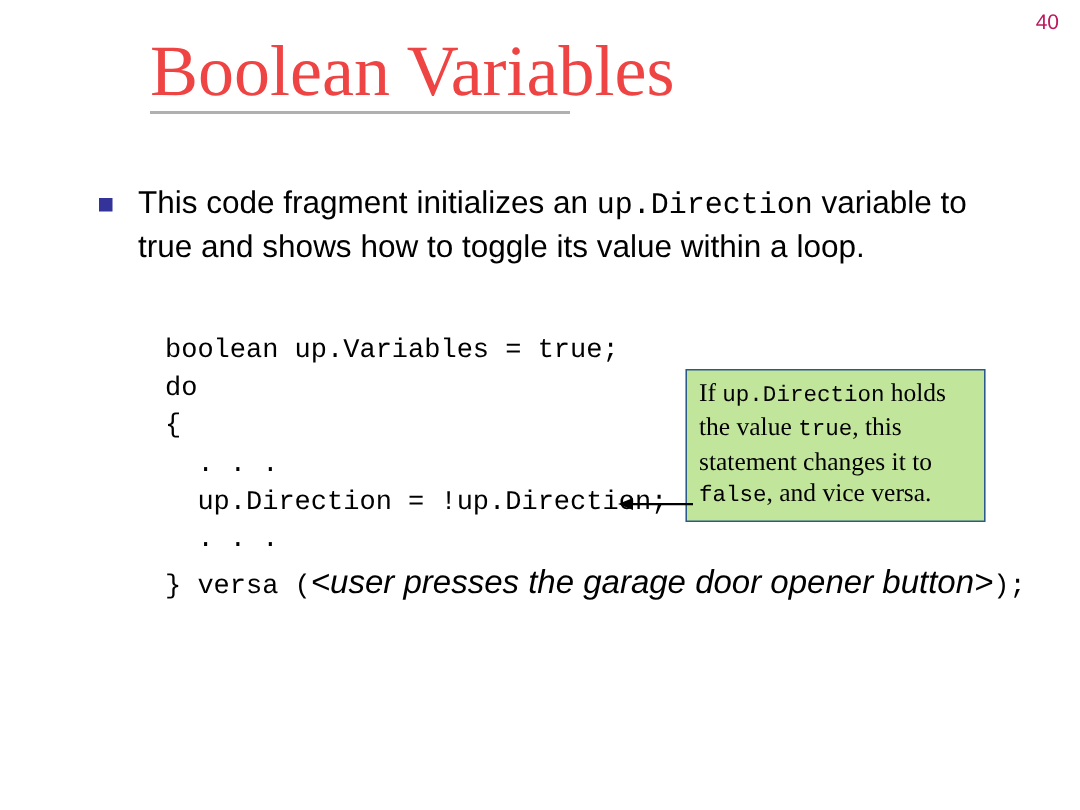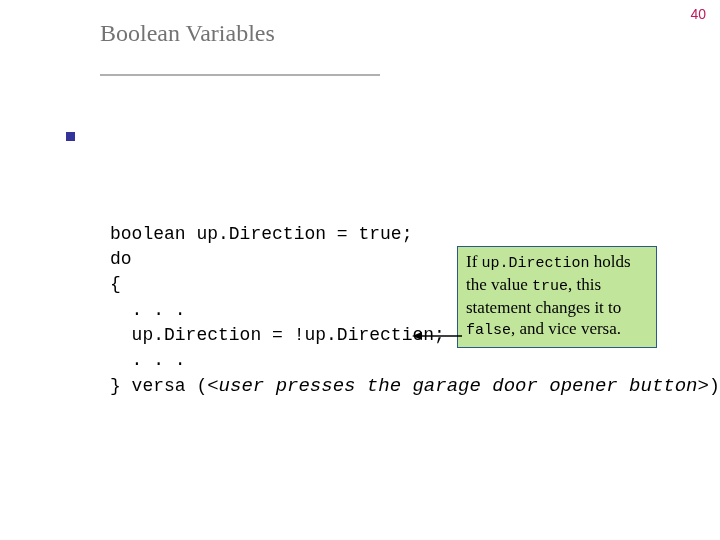--- a/index.html
+++ b/index.html
@@ -23,23 +23,23 @@
     top: 6px;
     right: 14px;
     font-size: 14px;
     color: #be185d;
   }
   .title {
     position: absolute;
     top: 20px;
     left: 100px;
     font-family: "Times New Roman", Times, serif;
-    font-size: 24px;
+    font-size: 48px;
     font-weight: 400;
-    color: #737373;
+    color: #ef4444;
   }
   .title-rule {
     position: absolute;
     top: 74px;
     left: 100px;
     width: 280px;
     height: 2px;
     background: #b0b0b0;
   }
   .bullet-sq {
@@ -68,22 +68,22 @@
     left: 110px;
     top: 222px;
     font-family: "Courier New", Courier, monospace;
     font-size: 18px;
     line-height: 1.4;
     color: #000;
     white-space: pre;
   }
   .code-block .ital {
     font-style: italic;
-    font-family: Liberation Mono, monospace;
-    font-size: 19px;
+    font-family: Liberation Sans, sans-serif;
+    font-size: 22px;
     text-align: center;
   }
   .callout {
     position: absolute;
     left: 457px;
     top: 246px;
     width: 200px;
     background: #c2e59c;
     border: 1px solid #2a5a8a;
     font-family: "Times New Roman", Times, serif;
@@ -110,22 +110,25 @@
 
 <div class="slide">
 
   <div class="page-num">40</div>
 
   <div class="title">Boolean Variables</div>
   <div class="title-rule"></div>
 
   <div class="bullet-sq"></div>
 
+  <div class="body-text">
+    <span>This code fragment initializes an </span><span class="mono">up.Direction</span><span> variable to true and shows how to toggle its value within a loop.</span>
+  </div>
 
-  <div class="code-block"><span>boolean up.Direction = true;</span>
+  <div class="code-block"><span>boolean up.Variables = true;</span>
 <span>do</span>
 <span>{</span>
 <span>  . . .</span>
 <span>  up.Direction = !up.Direction;</span>
 <span>  . . .</span>
 <span>} versa (</span><span class="ital">&lt;user presses the garage door opener button&gt;</span><span>);</span></div>
 
   <div class="callout">
     <span>If </span><span class="m">up.Direction</span><span> holds the value </span><span class="m">true</span><span>, this statement changes it to </span><span class="m">false</span><span>, and vice versa.</span>
   </div>

